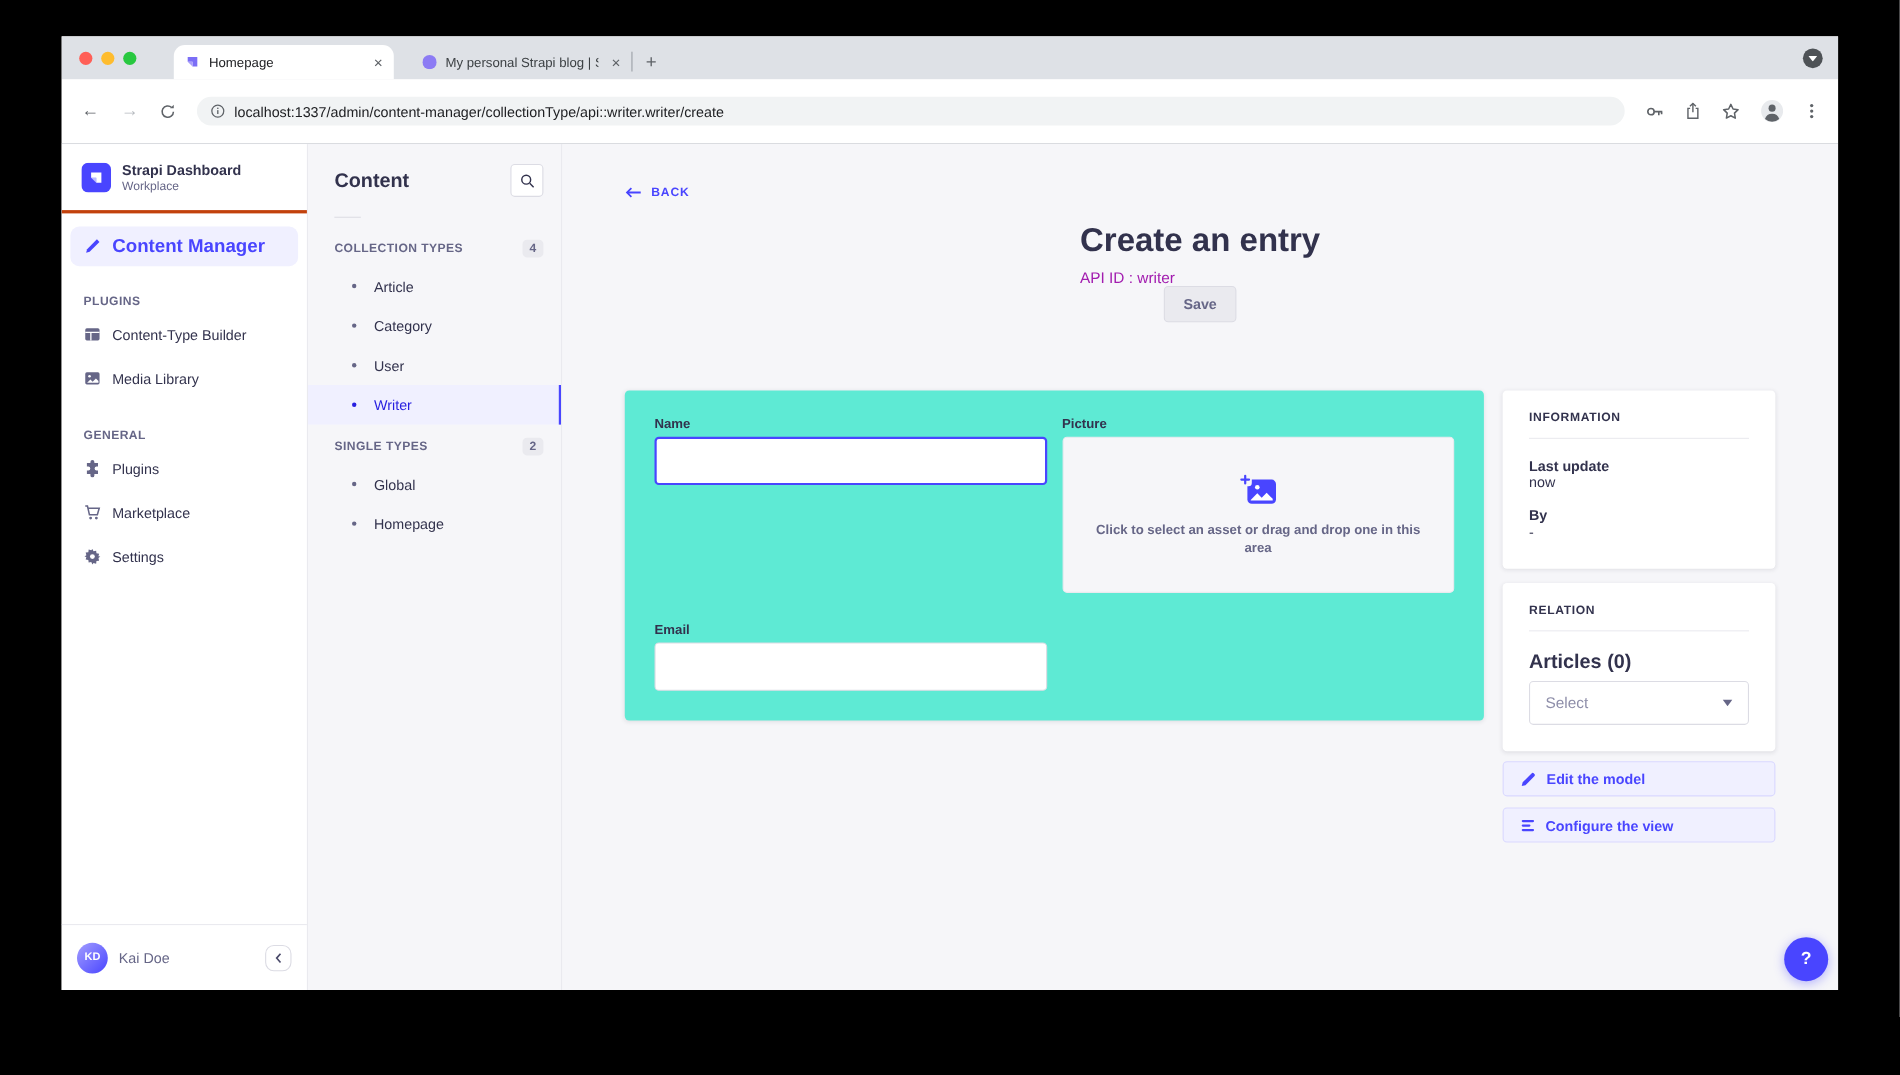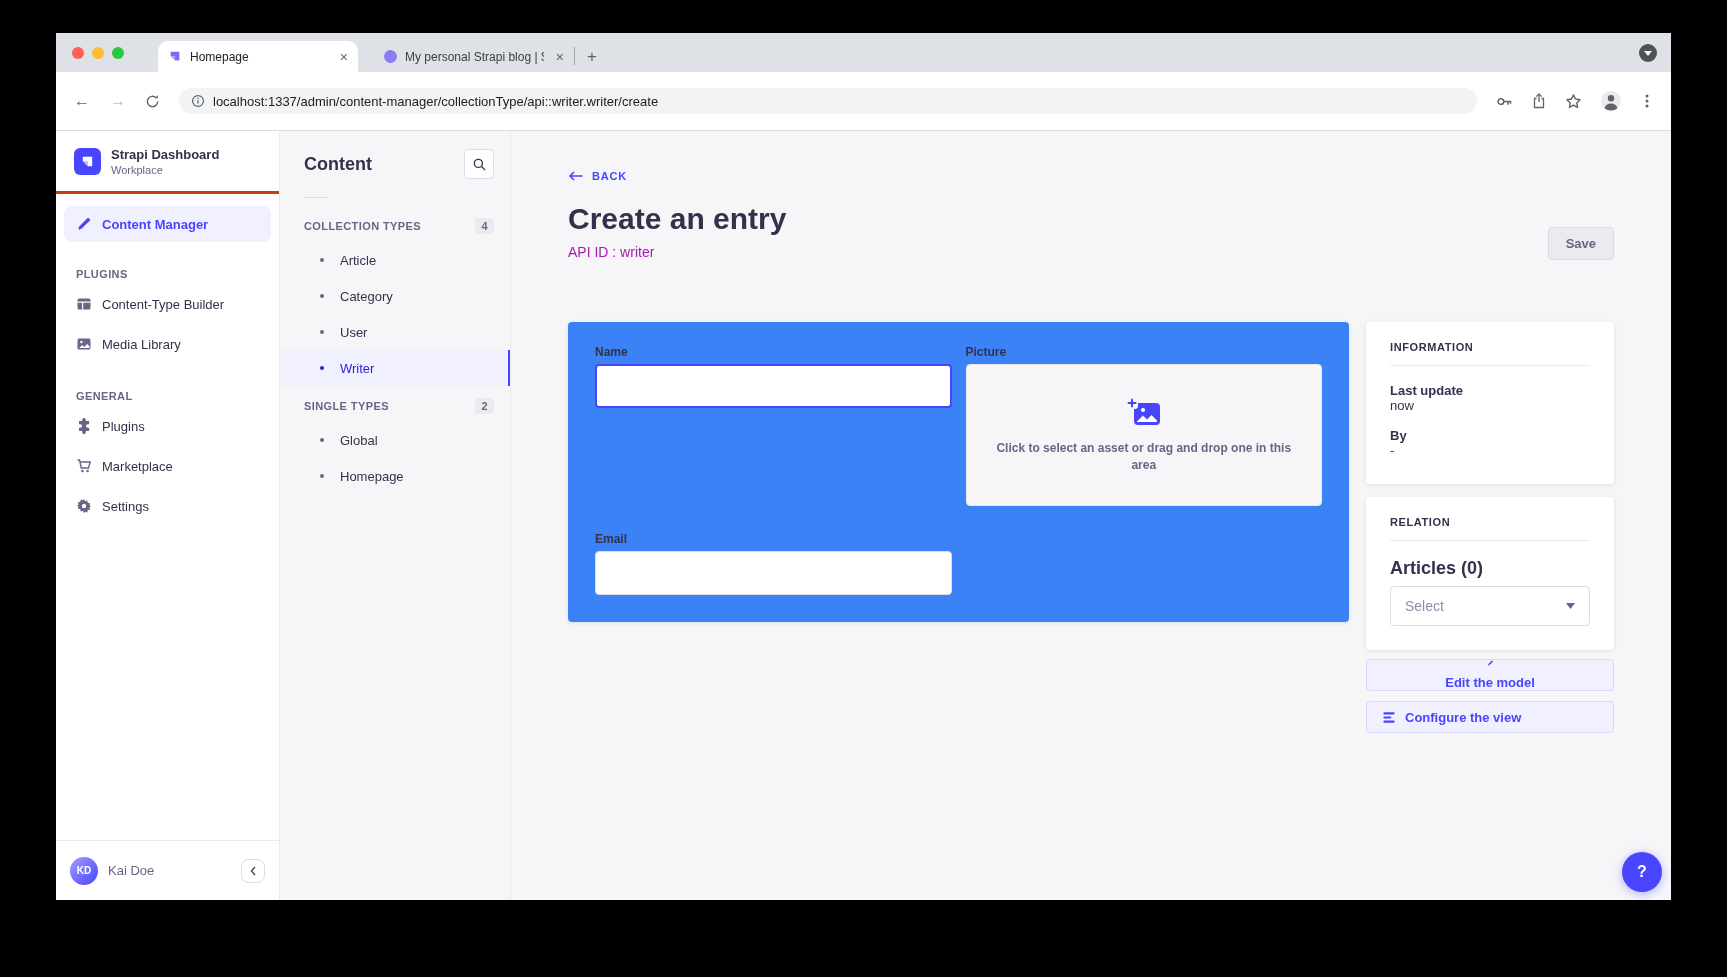--- a/index.html
+++ b/index.html
@@ -34,21 +34,21 @@
 
   
   .app { flex:1; display:flex; background:#F6F6F9; min-height:0; }
 
   
   .nav1 { width:224px; background:#fff; border-right:1px solid #EAEAEF; display:flex; flex-direction:column; }
   .brand { display:flex; align-items:center; gap:10px; padding:16px 18px 15px; border-bottom:3px solid #c2410c; }
   .brand-title { font-size:13px; font-weight:bold; color:#32324D; }
   .brand-sub { font-size:11px; color:#666687; margin-top:2px; }
   .cm-item { margin:12px 8px 0; background:#F0F0FF; border-radius:8px; height:36px; display:flex;
-             align-items:center; gap:10px; padding:0 12px; color:#4945FF; font-size:13px; font-weight:bold; }
+             align-items:center; gap:10px; padding:0 12px; color:#4945FF; font-size:17px; font-weight:bold; }
   .section-label { font-size:11px; font-weight:bold; color:#666687; letter-spacing:.4px; margin:26px 0 4px 20px; }
   .nav-item { height:36px; margin:2px 8px; border-radius:8px; display:flex; align-items:center; gap:10px;
               padding:0 12px; font-size:13px; color:#32324D; }
   .nav1-footer { margin-top:auto; border-top:1px solid #EAEAEF; height:60px; display:flex; align-items:center;
                  padding:0 14px; gap:10px; }
   .avatar-kd { width:28px; height:28px; border-radius:50%; background:linear-gradient(135deg,#A29DFF,#4945FF);
                color:#fff; font-size:10px; font-weight:bold; display:flex; align-items:center; justify-content:center; }
   .user-name { font-size:13px; color:#666687; }
   .collapse-btn { margin-left:auto; width:24px; height:24px; background:#fff; border:1px solid #DCDCE4;
                   border-radius:8px; display:flex; align-items:center; justify-content:center; }
@@ -65,28 +65,28 @@
   .badge { background:#EAEAEF; color:#666687; font-size:11px; font-weight:bold; border-radius:4px; padding:2px 6px; }
   .ct-item { height:36px; display:flex; align-items:center; gap:16px; padding-left:40px; font-size:13px; color:#32324D; }
   .bullet { width:4px; height:4px; border-radius:50%; background:#666687; flex:0 0 4px; }
   .ct-item.active { background:#F0F0FF; color:#271FE0; border-right:2px solid #4945FF; }
   .ct-item.active .bullet { background:#271FE0; }
 
   
   .main { flex:1; padding:37px 57px 0; min-width:0; }
   .back-row { display:inline-flex; align-items:center; gap:8px; color:#4945FF; font-size:11px;
               font-weight:bold; letter-spacing:.8px; }
-  .title-row { display:flex; justify-content:space-between; align-items:flex-end; margin-top:16px; }
+  .title-row { display:flex; justify-content:space-between; align-items:center; margin-top:16px;flex-direction:column; }
   .page-title { font-size:30px; font-weight:bold; color:#32324D; }
   .api-id { font-size:14px; color:#a21caf; margin-top:8px; }
   .save-btn { background:#EAEAEF; border:1px solid #DCDCE4; color:#666687; font-size:13px; font-weight:bold;
               border-radius:4px; padding:8px 17px; }
   .content-row { display:flex; gap:17px; margin-top:62px; align-items:flex-start; }
 
-  .form-card { width:781px; background:#3b82f6; border-radius:4px; box-shadow:0 1px 4px rgba(33,33,52,.1);
+  .form-card { width:781px; background:#5eead4; border-radius:4px; box-shadow:0 1px 4px rgba(33,33,52,.1);
                padding:23px 27px 27px; }
   .form-grid { display:grid; grid-template-columns:1fr 1fr; column-gap:14px; }
   .field-label { display:block; font-size:12px; font-weight:bold; color:#32324D; margin-bottom:5px; }
   .text-input { width:100%; height:44px; border:1px solid #DCDCE4; border-radius:4px; background:#fff;
                 font-size:14px; padding:0 14px; color:#32324D; font-family:"Liberation Sans",sans-serif; outline:none; }
   .text-input.focused { border:2px solid #4945FF; }
   .upload { height:142px; background:#F6F6F9; border:1px solid #EAEAEF; border-radius:4px; display:flex;
             flex-direction:column; align-items:center; justify-content:center; gap:11px; }
   .upload-hint { font-size:12px; font-weight:bold; color:#666687; text-align:center; max-width:310px; line-height:1.35; }
   .field-email { margin-top:26px; }
@@ -98,21 +98,21 @@
   .info-row { display:flex; justify-content:space-between; font-size:13px; color:#32324D; margin-bottom:15px;flex-direction:column; }
   .info-row:last-child { margin-bottom:2px; }
   .info-label { font-weight:bold; }
   .relation-panel { margin-top:13px; }
   .rel-label { font-size:18px; font-weight:bold; color:#32324D; }
   .select-box { margin-top:7px; height:40px; background:#fff; border:1px solid #DCDCE4; border-radius:4px;
                 display:flex; align-items:center; justify-content:space-between; padding:0 14px;
                 font-size:14px; color:#8E8EA9; }
   .action-btn { margin-top:10px; height:32px; background:#F0F0FF; border:1px solid #D9D8FF; border-radius:4px;
                 display:flex; align-items:center; gap:9px; padding:0 15px; color:#4945FF; font-size:13px; font-weight:bold; }
-  .action-btn.first { margin-top:9px;flex-direction:column; }
+  .action-btn.first { margin-top:9px; }
 
   .help-btn { position:absolute; right:9px; bottom:8px; width:40px; height:40px; border-radius:50%;
               background:#4945FF; color:#fff; font-size:16px; font-weight:bold; display:flex;
               align-items:center; justify-content:center; box-shadow:0 2px 10px rgba(73,69,255,.4); }
 </style>
 </head>
 <body>
 
 <div class="window">
 

